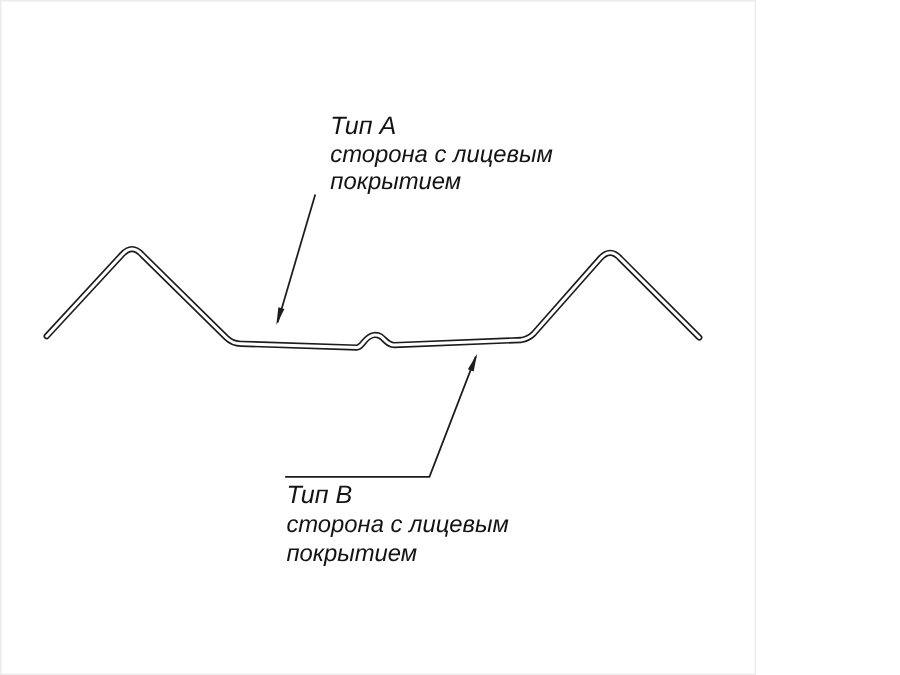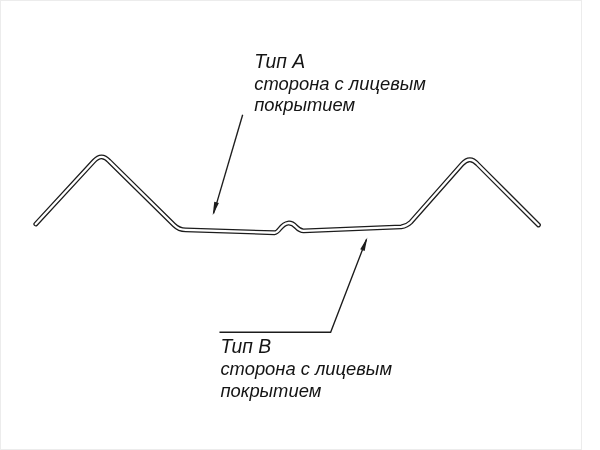--- a/index.html
+++ b/index.html
@@ -3,21 +3,21 @@
 <meta charset="utf-8">
 <style>
   html, body {
     margin: 0;
     padding: 0;
     background: #ffffff;
     font-family: "Liberation Sans", sans-serif;
   }
   .canvas {
     position: relative;
-    width: 582px;
+    width: 504px;
     height: 450px;
     background: #ffffff;
     border: 1px solid #ececec;
     box-sizing: border-box;
     overflow: hidden;
   }
   .canvas svg {
     position: absolute;
     left: 0;
     top: 0;

